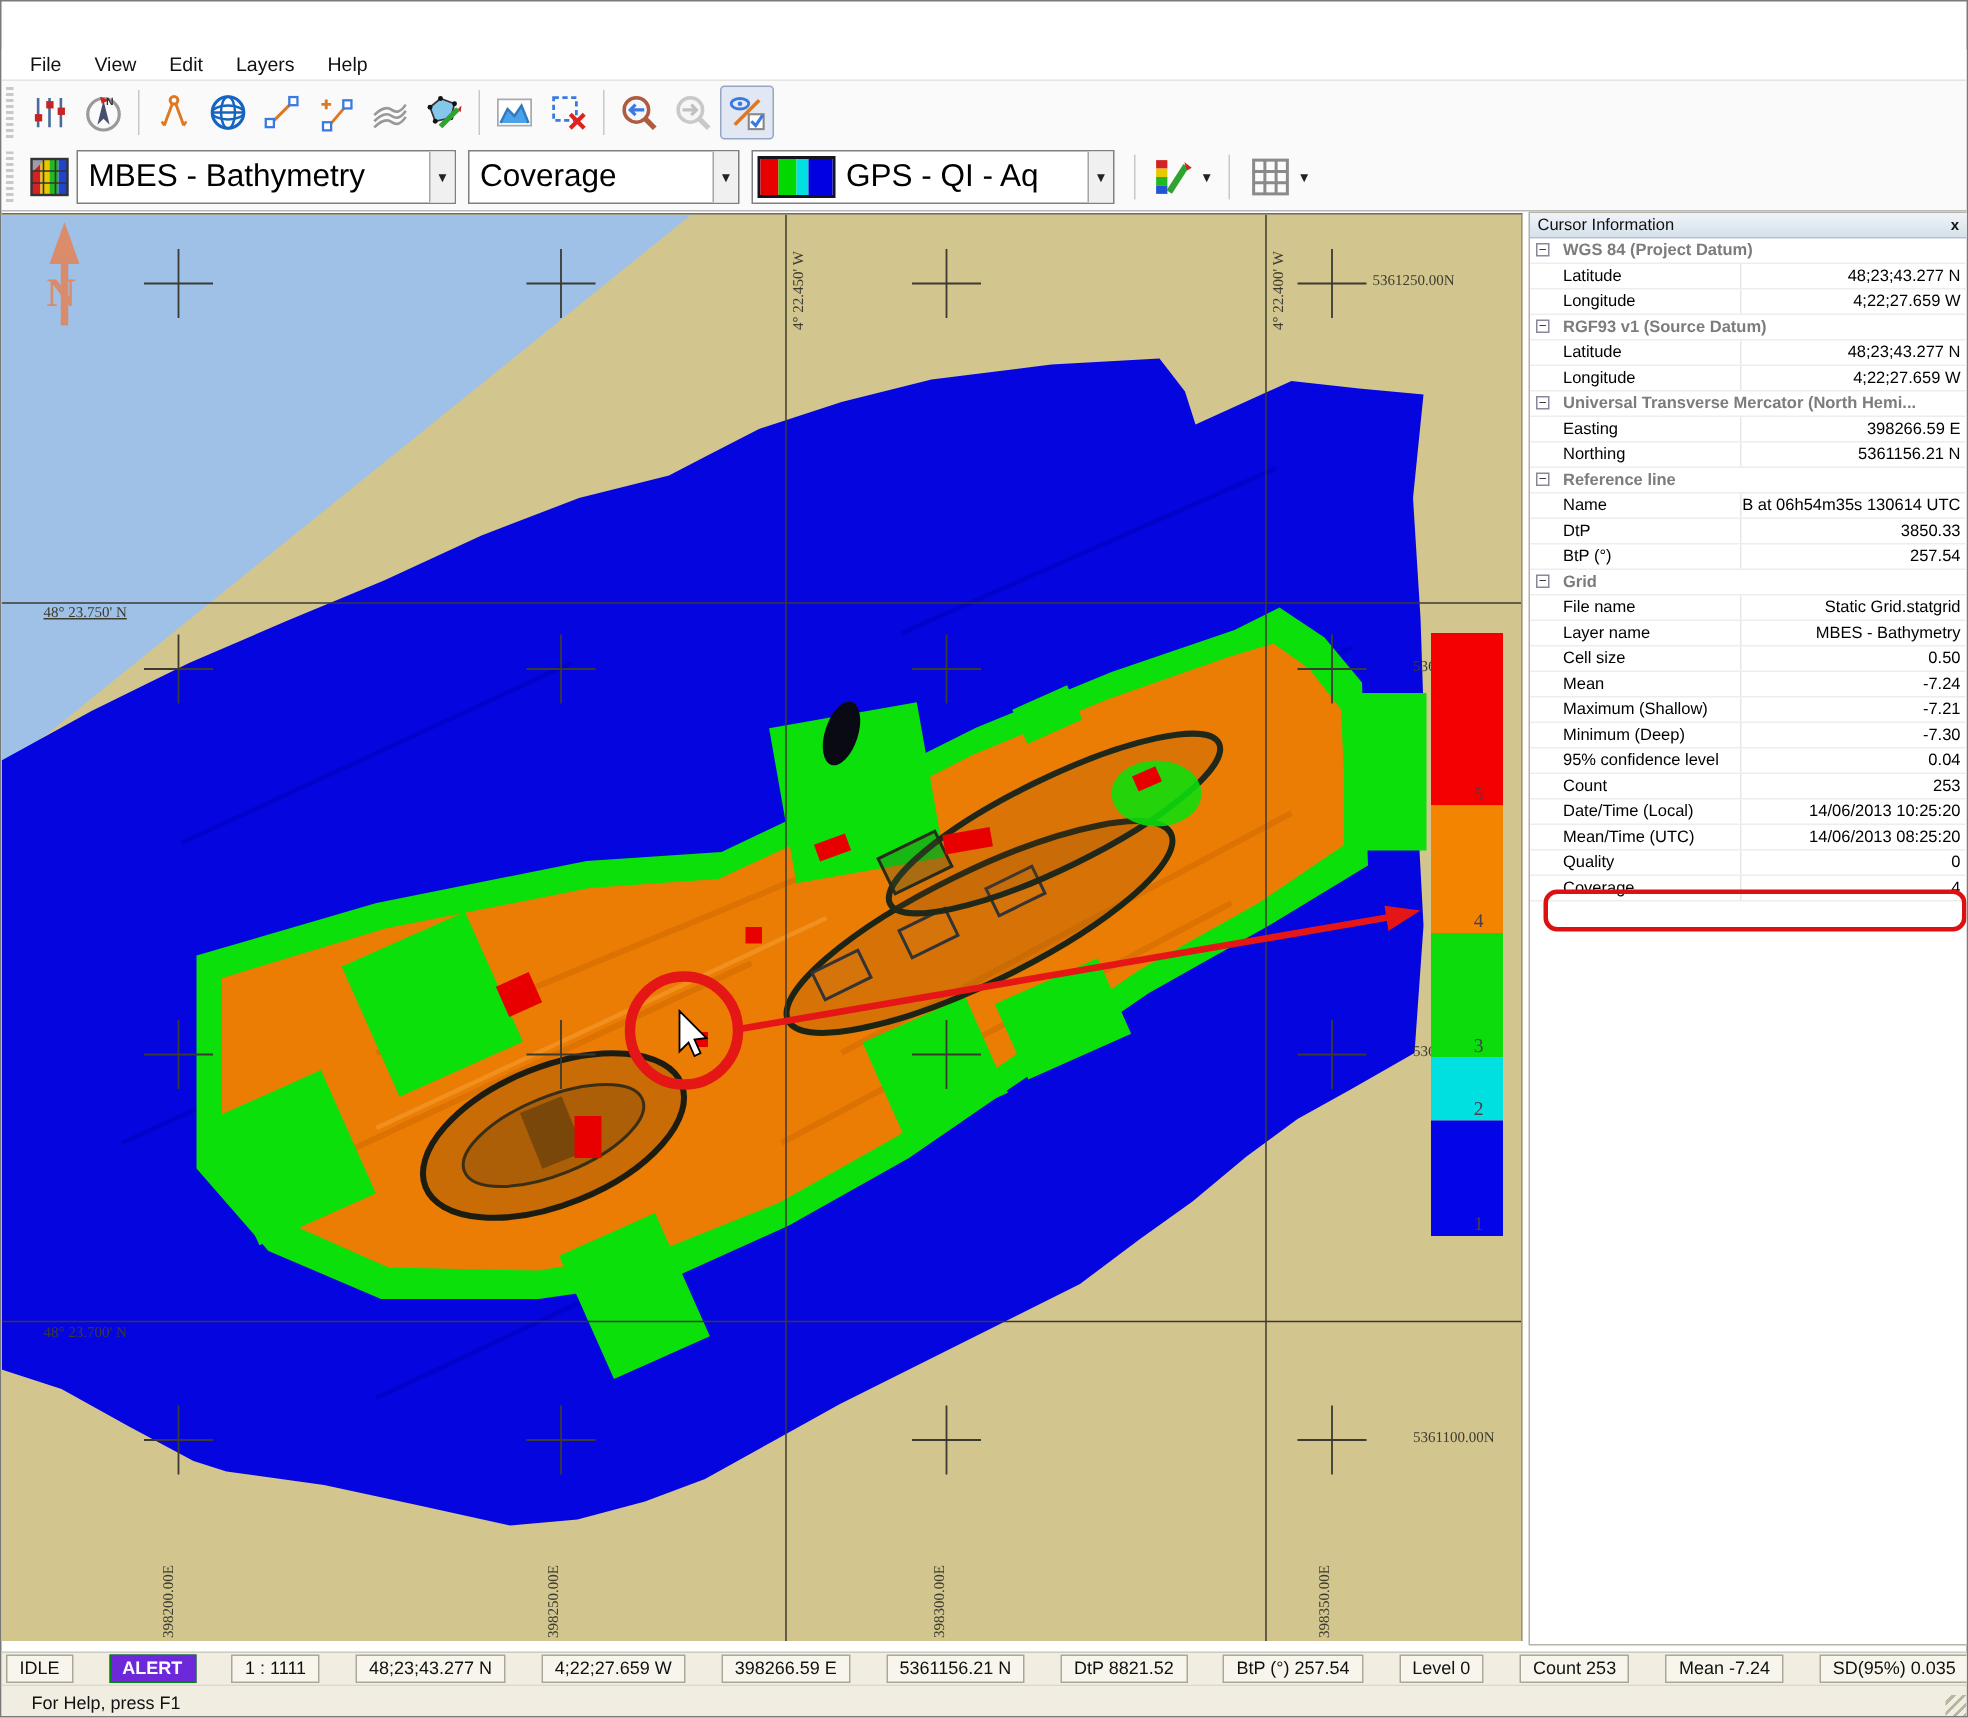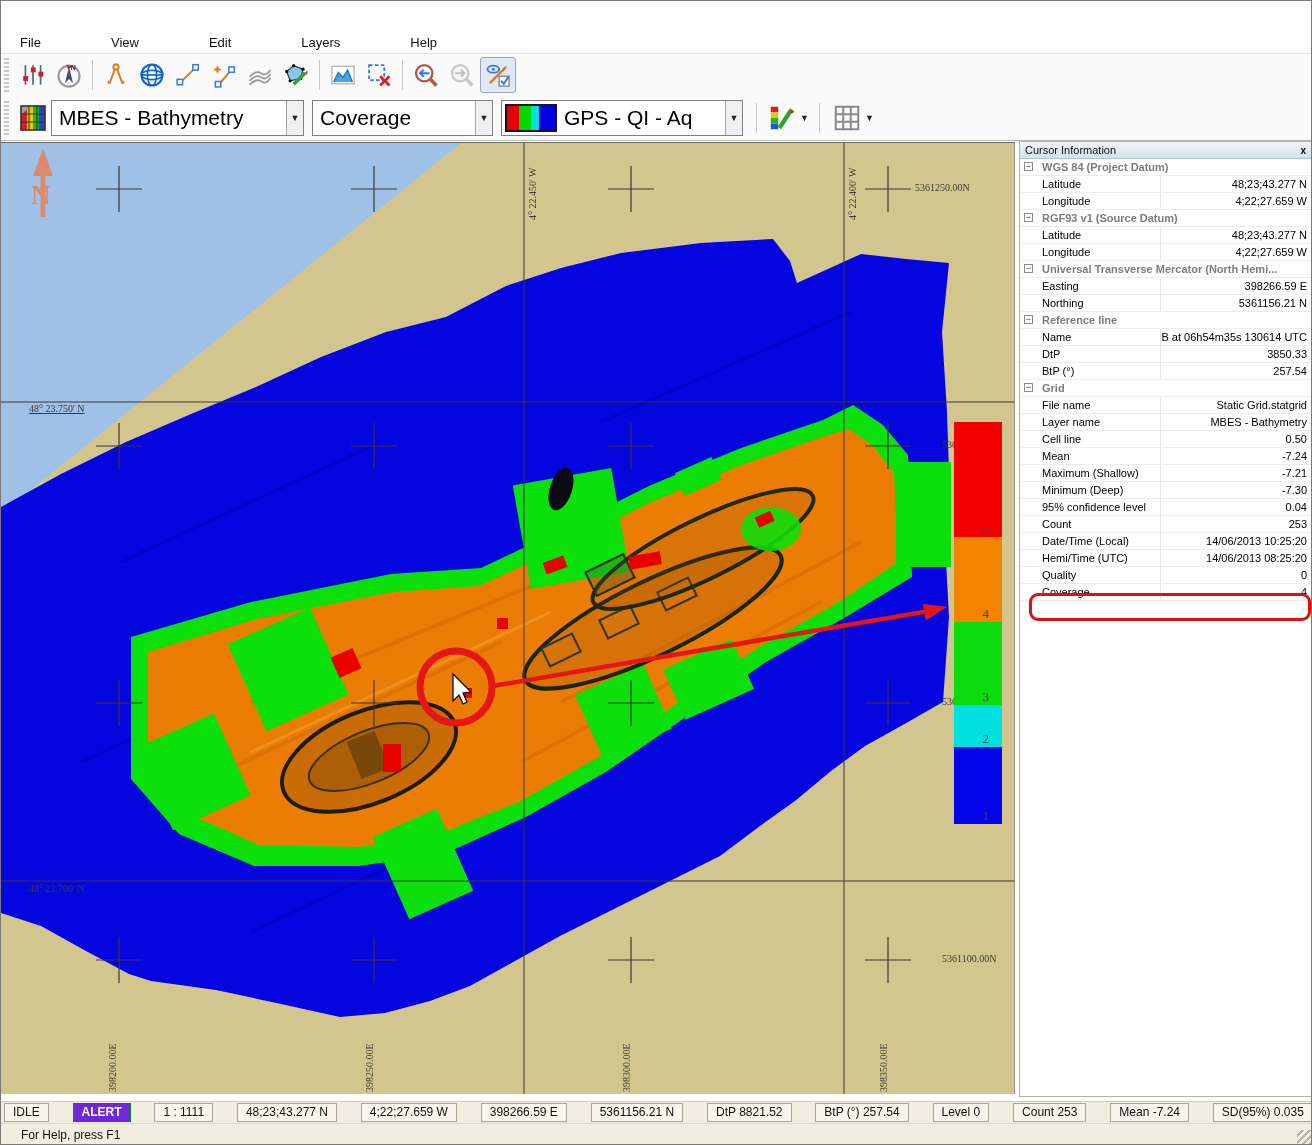--- a/index.html
+++ b/index.html
@@ -10,21 +10,21 @@
     border:1px solid #7a7a7a;
   }
   
   #titlebar { position:absolute; left:0; top:0; width:1312px; height:32px; background:#fff; display:flex; align-items:center; }
   #titlebar .app-icon { width:17px; height:17px; margin-left:11px; }
   #titlebar .title { margin-left:9px; font-size:13px; color:#111; }
   .winbtns { position:absolute; right:0; top:0; height:32px; display:flex; }
   .winbtn { width:46px; height:32px; display:flex; align-items:center; justify-content:center; font-size:14px; color:#222; }
   .winbtn svg { display:block; }
   
-  #menubar { position:absolute; left:0; top:32px; width:1312px; height:20px; background:#fff; display:flex; align-items:flex-end; padding-left:8px;gap:48px; }
+  #menubar { position:absolute; left:0; top:32px; width:1312px; height:20px; background:#fff; display:flex; align-items:flex-end; padding-left:8px; }
   .menu-item { font-size:13px; color:#111; padding:0 11px; height:20px; line-height:20px; }
   
   .toolbar { position:absolute; left:0; width:1312px; background:#fafafa; display:flex; align-items:center; }
   #toolbar1 { top:52px; height:43px; border-top:1px solid #e4e4e4; }
   #toolbar2 { top:95px; height:45px; border-bottom:1px solid #b9b9b9; }
   .gripper { width:5px; height:34px; margin:0 6px 0 3px;
     background:repeating-linear-gradient(0deg,#c9c9c9 0 2px,transparent 2px 4px); }
   .tbtn { width:36px; height:36px; display:flex; align-items:center; justify-content:center; border:1px solid transparent; border-radius:3px; }
   .tbtn.pressed { background:#e2e8f3; border:1px solid #94a6c4; }
   .tsep { width:1px; height:30px; background:#c8c8c8; margin:0 5px; }
@@ -453,21 +453,21 @@
         </div>
         <div class="prow item">
           <span class="plabel">File name</span>
           <span class="pvalue">Static Grid.statgrid</span>
         </div>
         <div class="prow item">
           <span class="plabel">Layer name</span>
           <span class="pvalue">MBES - Bathymetry</span>
         </div>
         <div class="prow item">
-          <span class="plabel">Cell line</span>
+          <span class="plabel">Cell size</span>
           <span class="pvalue">0.50</span>
         </div>
         <div class="prow item">
           <span class="plabel">Mean</span>
           <span class="pvalue">-7.24</span>
         </div>
         <div class="prow item">
           <span class="plabel">Maximum (Shallow)</span>
           <span class="pvalue">-7.21</span>
         </div>
@@ -481,21 +481,21 @@
         </div>
         <div class="prow item">
           <span class="plabel">Count</span>
           <span class="pvalue">253</span>
         </div>
         <div class="prow item">
           <span class="plabel">Date/Time (Local)</span>
           <span class="pvalue">14/06/2013 10:25:20</span>
         </div>
         <div class="prow item">
-          <span class="plabel">Hemi/Time (UTC)</span>
+          <span class="plabel">Mean/Time (UTC)</span>
           <span class="pvalue">14/06/2013 08:25:20</span>
         </div>
         <div class="prow item">
           <span class="plabel">Quality</span>
           <span class="pvalue">0</span>
         </div>
         <div class="prow item">
           <span class="plabel">Coverage</span>
           <span class="pvalue">4</span>
         </div>

